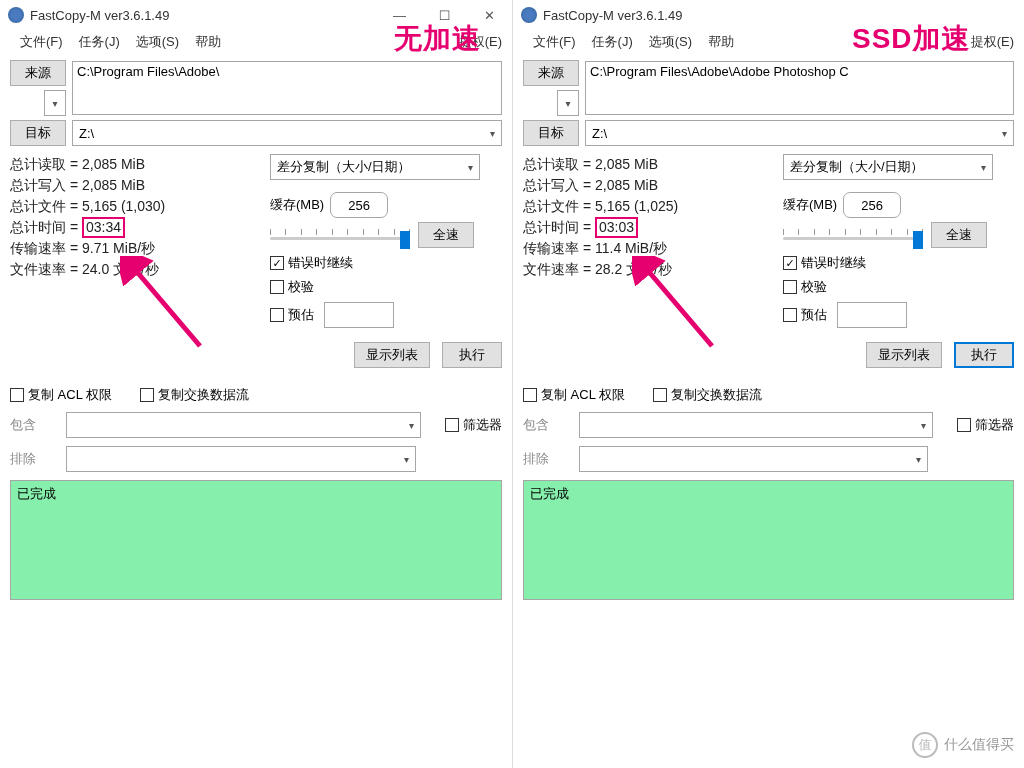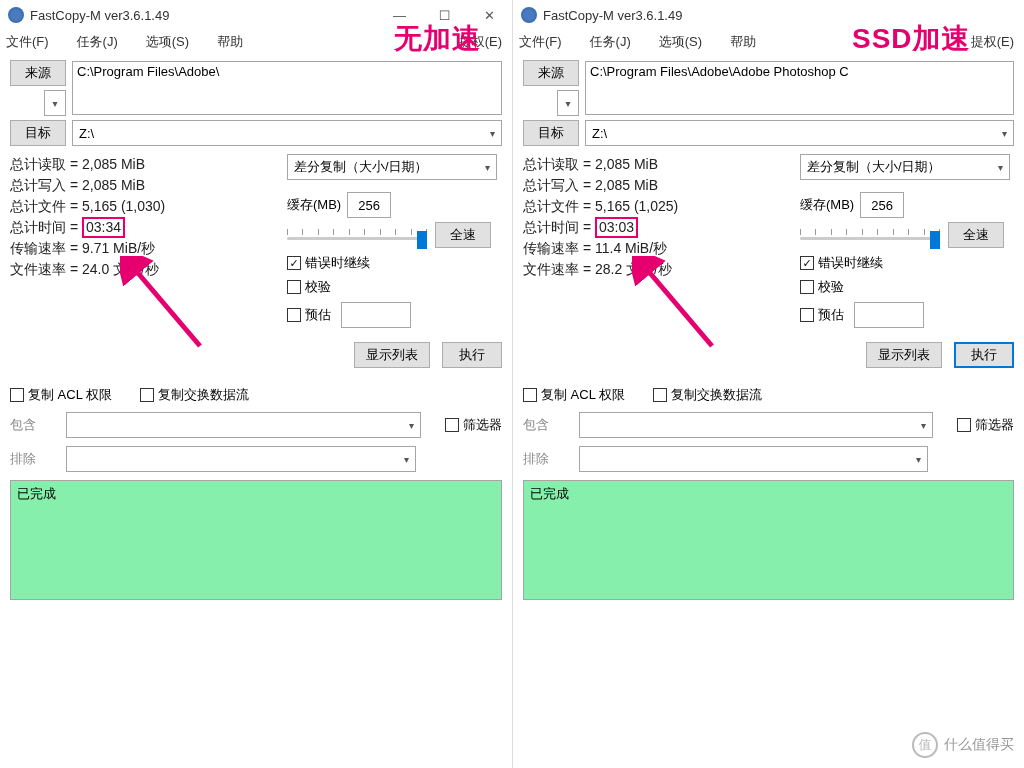--- a/index.html
+++ b/index.html
@@ -6,41 +6,41 @@
 body { width: 1024px; height: 768px; background: #fff; position: relative; overflow: hidden; }
 .pane { position: absolute; top: 0; width: 512px; height: 768px; background: #fff; }
 .pane.left { left: 0; }
 .pane.right { left: 512px; border-left: 1px solid #ddd; }
 .titlebar { height: 30px; display: flex; align-items: center; padding: 12px 8px; font-size: 13px; color: #333; position: relative; }
 .titlebar .icon { width: 16px; height: 16px; margin-right: 6px; background: radial-gradient(circle, #4a7bc0 40%, #2a5b90 100%); border-radius: 50%; }
 .titlebar .wbtn { position: absolute; top: 0; width: 45px; height: 30px; display: flex; align-items: center; justify-content: center; color: #555; font-size: 13px; }
 .titlebar .wbtn.min { right: 90px; }
 .titlebar .wbtn.max { right: 45px; }
 .titlebar .wbtn.close { right: 0; }
-.menubar { height: 24px; display: flex; align-items: center; padding: 0 6px; font-size: 13px; color: #333; gap: 28px; position: relative; }
+.menubar { height: 24px; display: flex; align-items: center; padding: 0 20px; font-size: 13px; color: #333; gap: 16px; position: relative; }
 .menubar .auth { position: absolute; right: 10px; }
 .client { padding: 6px 10px; }
 .row { display: flex; align-items: center; margin-bottom: 4px; }
 .btn { background: #e1e1e1; border: 1px solid #adadad; font-size: 13px; height: 26px; display: inline-flex; align-items: center; justify-content: center; padding: 0 8px; cursor: pointer; }
 .btn.sq { width: 56px; }
 .btn.wide { width: 76px; }
 .btn.exec { width: 60px; }
 .btn.exec.hl { border: 2px solid #0078d7; }
 .textbox { border: 1px solid #a6a6a6; background: #fff; font-size: 13px; height: 26px; padding: 2px 4px; }
 .multiline { height: 54px; resize: none; overflow-y: scroll; }
 .drop { border: 1px solid #a6a6a6; background: #fff; height: 26px; width: 22px; display: inline-flex; align-items: center; justify-content: center; font-size: 10px; color: #555; }
 .select { border: 1px solid #a6a6a6; background: #fff; height: 26px; display: flex; align-items: center; justify-content: space-between; padding: 0 6px; font-size: 13px; }
 .select .chev { font-size: 10px; color: #555; }
 .stats-area { display: flex; margin-top: 8px; }
 .stats { font-size: 14px; line-height: 21px; color: #222; width: 260px; }
 .stats .line { white-space: nowrap; position: relative; }
 .time-hl { border: 2px solid #e6006f; padding: 0 2px; display: inline-block; line-height: 17px; }
-.right-col { flex: 1; margin-left: 17px; }
+.right-col { flex: 1; }
 .cache-row { display: flex; align-items: center; gap: 6px; font-size: 13px; }
-.cache-row .cb { width: 44px; text-align: center; }
+.cache-row .cb { width: 58px; text-align: center; border-radius: 7px; }
 .slider-wrap { display: flex; align-items: center; gap: 8px; margin-top: 4px; }
 .slider { position: relative; width: 140px; height: 24px; }
 .slider .track { position: absolute; top: 14px; left: 0; right: 0; height: 3px; background: #ccc; border-radius: 2px; }
 .slider .ticks { position: absolute; top: 6px; left: 0; right: 0; height: 6px; display: flex; justify-content: space-between; }
 .slider .ticks span { width: 1px; height: 6px; background: #999; }
 .slider .thumb { position: absolute; top: 8px; width: 10px; height: 18px; background: #0078d7; }
 .cb-row { display: flex; align-items: center; font-size: 13px; margin-top: 6px; gap: 4px; }
 .checkbox { width: 14px; height: 14px; border: 1px solid #333; display: inline-flex; align-items: center; justify-content: center; font-size: 11px; background: #fff; }
 .checkbox.checked::after { content: "✓"; color: #000; }
 .btns-row { display: flex; gap: 12px; margin-top: 14px; justify-content: flex-end; }

